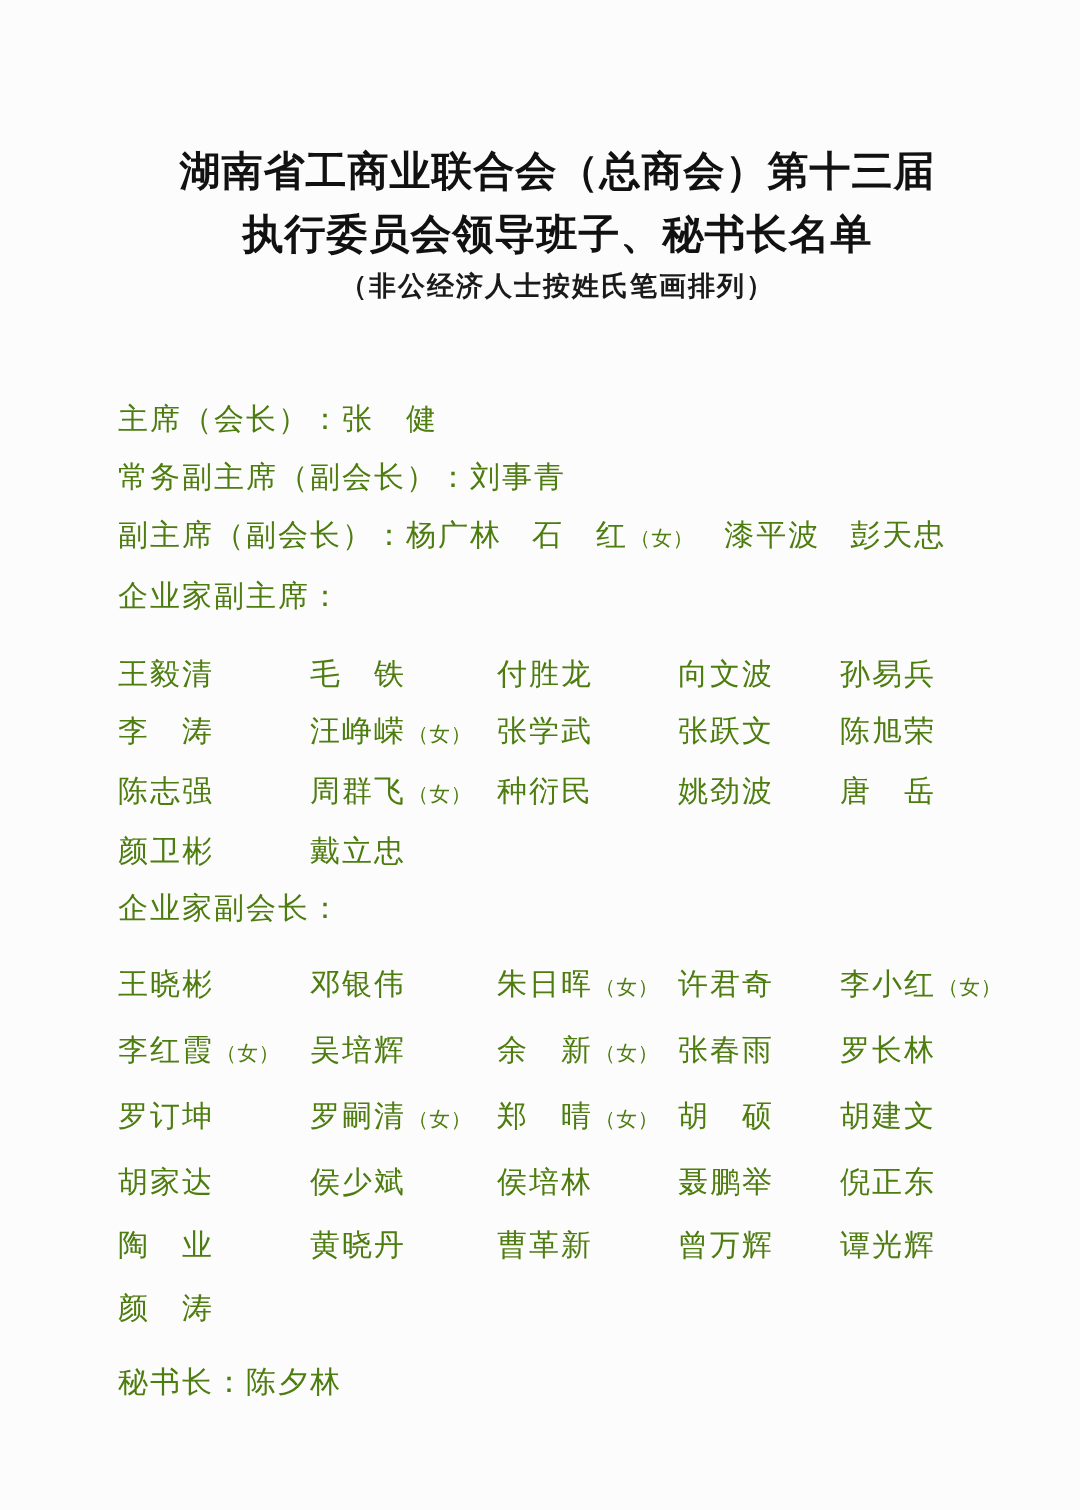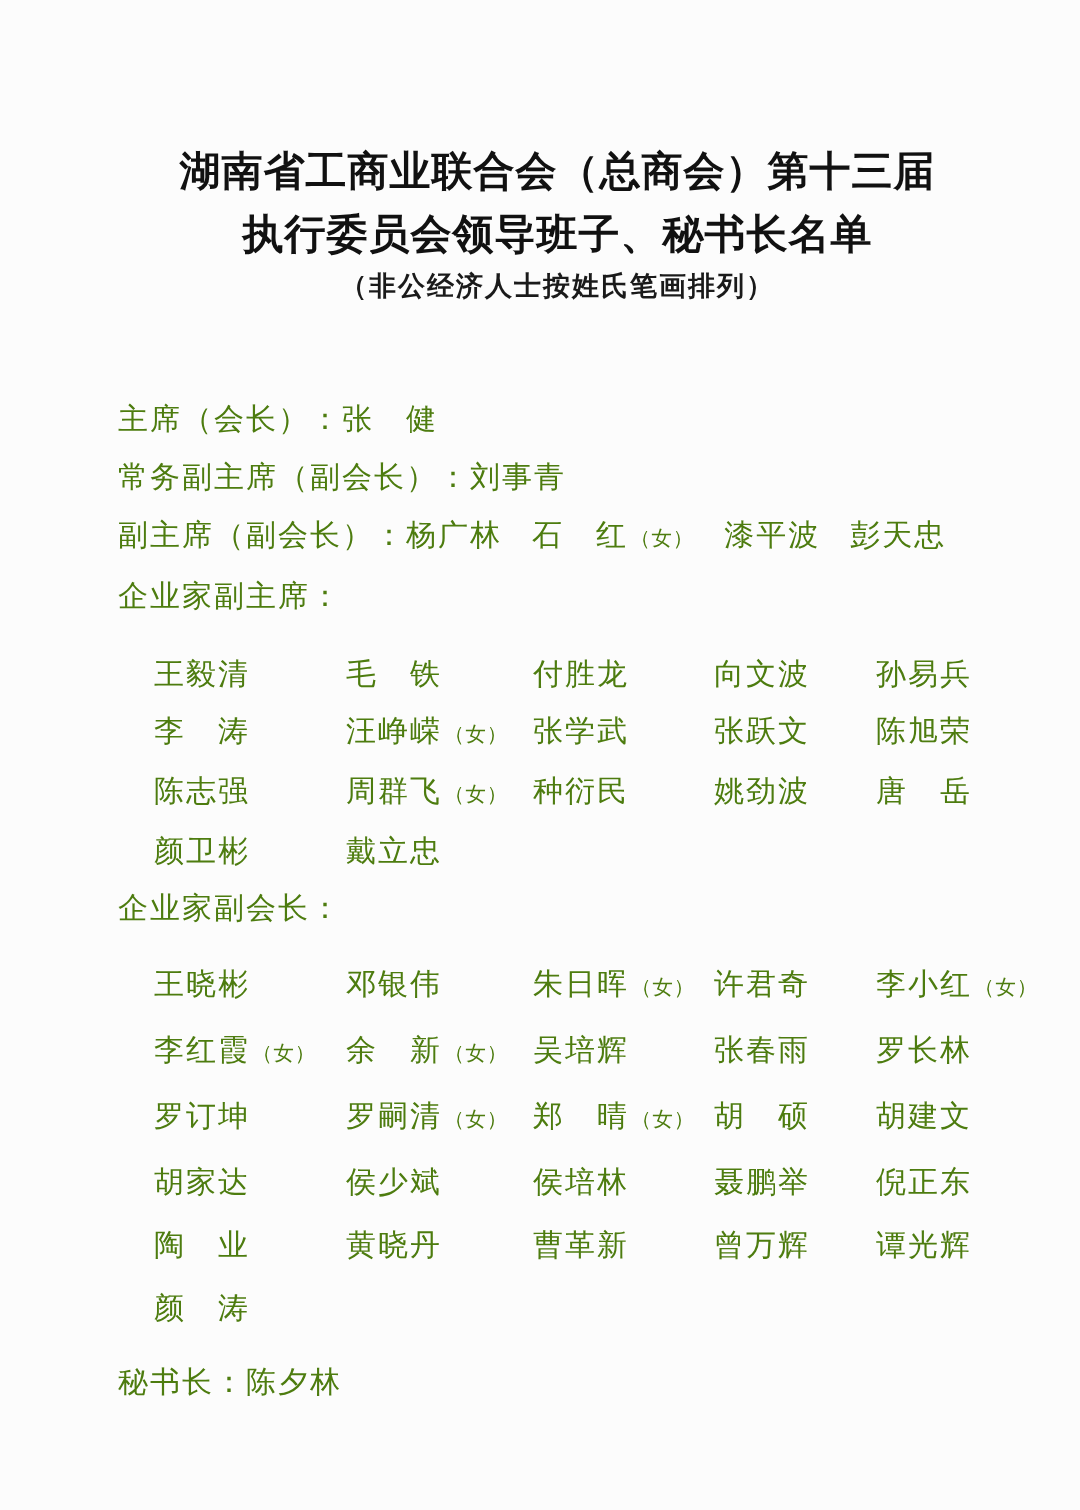--- a/index.html
+++ b/index.html
@@ -51,21 +51,21 @@
     line-height:34px;
     white-space:nowrap;
   }
   .section-heading{
     margin:14px 0 0 0;
     line-height:34px;
   }
   .inline-members{display:inline;}
   .inline-members .member{margin-right:30px;}
   .inline-members .member:last-child{margin-right:0;}
-  .name-grid{margin-top:44px;margin-left:36px;}
+  .name-grid{margin-top:44px;}
   .name-grid.wide{margin-top:42px;}
   .name-row{
     display:grid;
     grid-template-columns:192px 187px 181px 162px auto;
     line-height:34px;
     margin-bottom:23px;
     white-space:nowrap;
   }
   .name-grid.wide .name-row{margin-bottom:29px;}
   .member{display:inline-block;}
@@ -139,22 +139,22 @@
     <div class="name-grid wide">
         <div class="name-row">
           <span class="member"><span>王晓彬</span></span>
           <span class="member"><span>邓银伟</span></span>
           <span class="member"><span>朱日晖</span><span class="female">（女）</span></span>
           <span class="member"><span>许君奇</span></span>
           <span class="member"><span>李小红</span><span class="female">（女）</span></span>
         </div>
         <div class="name-row">
           <span class="member"><span>李红霞</span><span class="female">（女）</span></span>
+          <span class="member"><span>吴培辉</span></span>
           <span class="member"><span>余　新</span><span class="female">（女）</span></span>
-          <span class="member"><span>吴培辉</span></span>
           <span class="member"><span>张春雨</span></span>
           <span class="member"><span>罗长林</span></span>
         </div>
         <div class="name-row">
           <span class="member"><span>罗订坤</span></span>
           <span class="member"><span>罗嗣清</span><span class="female">（女）</span></span>
           <span class="member"><span>郑　晴</span><span class="female">（女）</span></span>
           <span class="member"><span>胡　硕</span></span>
           <span class="member"><span>胡建文</span></span>
         </div>

